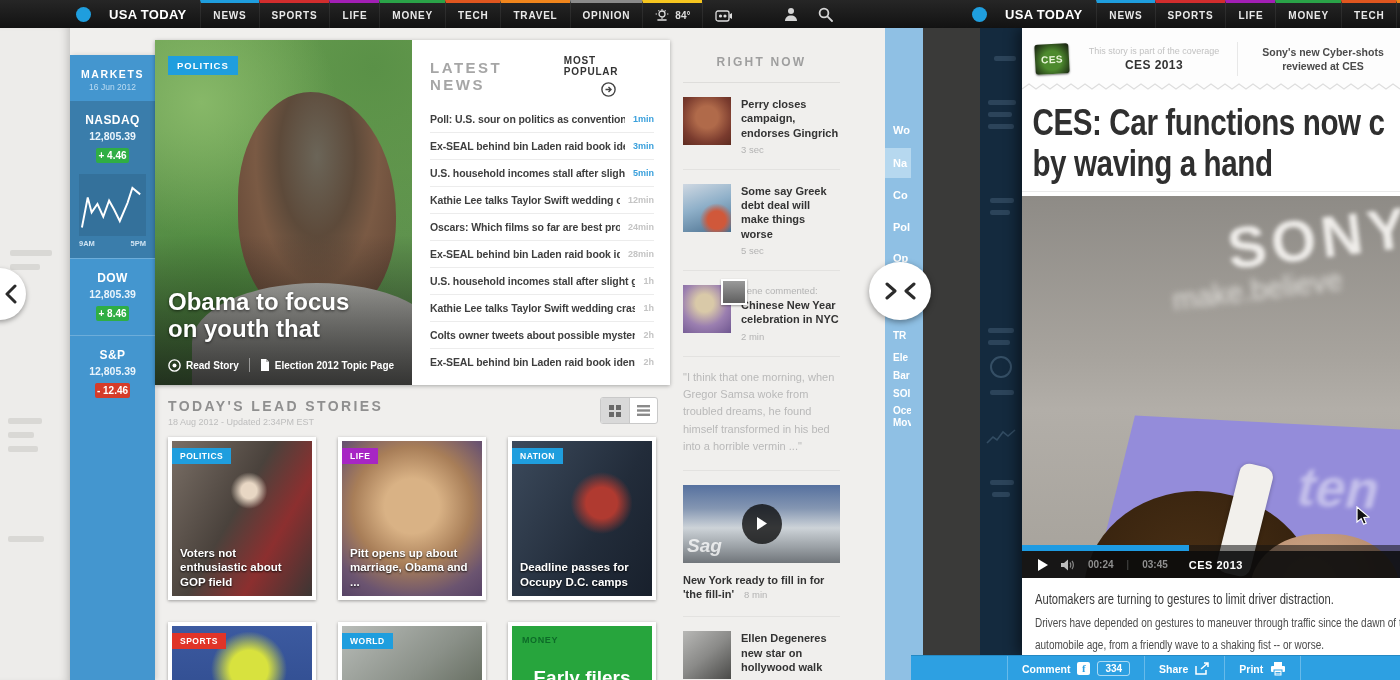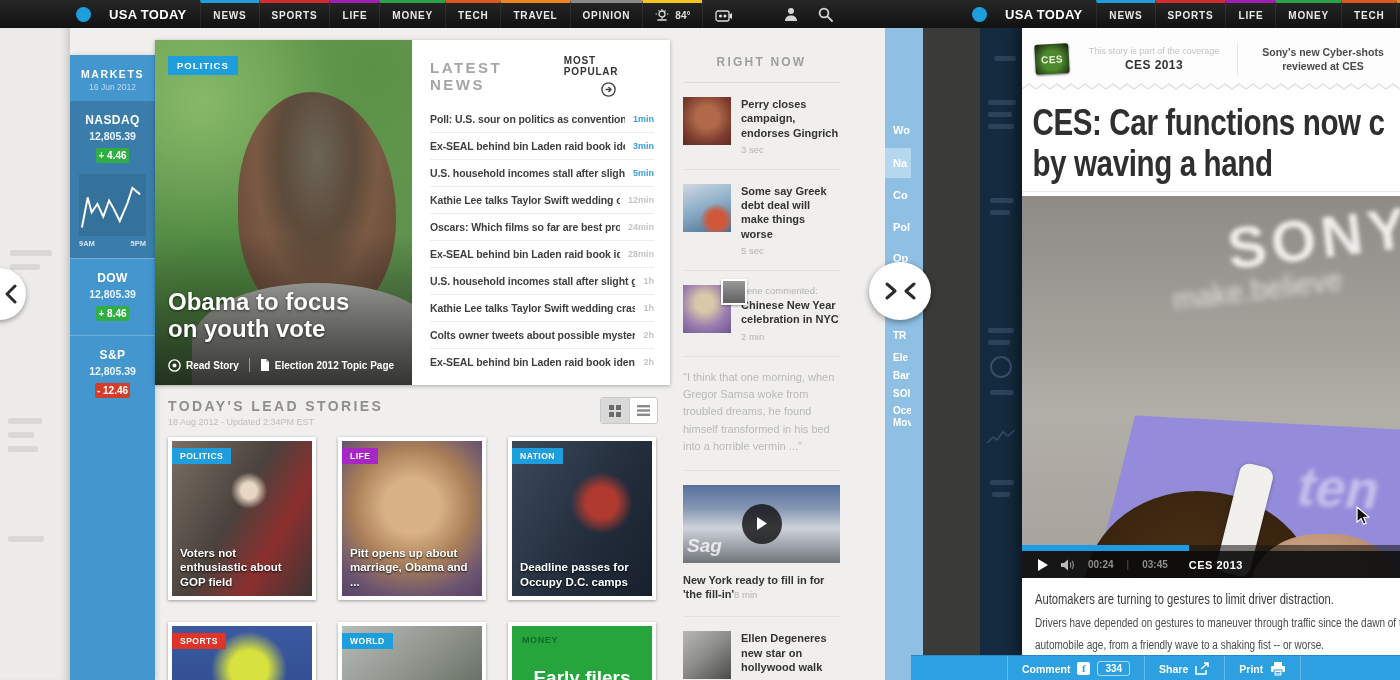--- a/index.html
+++ b/index.html
@@ -98,21 +98,21 @@
   .rn-body{flex:1;min-width:0;}
   .rn-meta{font-size:9.5px;color:#b3b3b3;margin-bottom:2px;}
   .rn-title2{font-size:11px;font-weight:bold;color:#333;line-height:1.3;}
   .rn-time{font-size:9.5px;color:#b3b3b3;margin-top:4px;}
   .rn-quote{padding:12px 0 14px;border-bottom:1px solid #e3e2e0;font-size:11px;color:#b9b9b9;line-height:1.58;}
   .rn-video{padding:14px 0;border-bottom:1px solid #e3e2e0;}
   .rn-vimg{position:relative;height:78px;overflow:hidden;}
   .rn-still{position:absolute;left:4px;bottom:6px;color:rgba(255,255,255,.75);font-size:19px;font-weight:bold;font-style:italic;}
   .rn-play{position:absolute;left:50%;top:50%;width:40px;height:40px;margin:-20px 0 0 -20px;border-radius:50%;background:rgba(10,10,10,.78);display:flex;align-items:center;justify-content:center;}
   .rn-vtitle{margin-top:10px;font-size:11px;font-weight:bold;color:#333;line-height:1.35;}
-  .rn-time-inline{font-weight:normal;color:#b3b3b3;font-size:9.5px;}
+  .rn-time-inline{font-weight:normal;color:#b3b3b3;font-size:9.5px;margin-left:10px;}
   .th-perry{background:radial-gradient(circle at 50% 42%,#b06a4a 0 30%,#7a3b2e 70%,#5d2b20);}
   .th-greek{background:radial-gradient(circle at 70% 75%,#d0583a 0 18%,rgba(208,88,58,0) 34%),linear-gradient(160deg,#cfd8e2,#8fb0c9 45%,#4a6f8e);}
   .th-merkel{background:radial-gradient(circle at 45% 38%,#d9c9a8 0 22%,#9b7fb0 58%,#6f5690);}
   .th-ellen{background:linear-gradient(140deg,#b8b8b6,#8a8a88 50%,#4a4a48);}
   .th-baseball{background:linear-gradient(180deg,#56719f 0%,#8496b2 30%,#cdd3d8 55%,#9aa0a5 80%,#70757a);}
 
   
   .menu-strip{position:absolute;left:885px;top:28px;width:38px;height:652px;background:#8fc0e4;z-index:18;}
   .ms-item{position:absolute;left:0;width:26px;height:30px;line-height:30px;padding-left:8px;box-sizing:border-box;color:#fff;font-size:11px;font-weight:bold;white-space:nowrap;overflow:hidden;}
   .ms-item.hl{background:#b6d8ef;}
@@ -265,21 +265,21 @@
   </div>
 
   <div class="main-card">
     <div class="hero">
       <div class="hero-head"></div>
       <div class="hero-shoulder"></div>
       <div class="hero-scrim"></div>
       <span class="hero-badge">POLITICS</span>
       <div class="hero-title">
         <span>Obama to focus</span><br>
-        <span>on youth vote</span>
+        <span>on youth that</span>
       </div>
       <div class="hero-links">
         <span class="hero-link">
           <svg width="13" height="13" viewBox="0 0 13 13">
             <circle cx="6.5" cy="6.5" r="5.6" fill="none" stroke="#fff" stroke-width="1.4"></circle>
               <circle cx="6.5" cy="6.5" r="2" fill="#fff"></circle>
           </svg>
           <span>Read Story</span>
         </span>
         <span class="hl-sep"></span>

